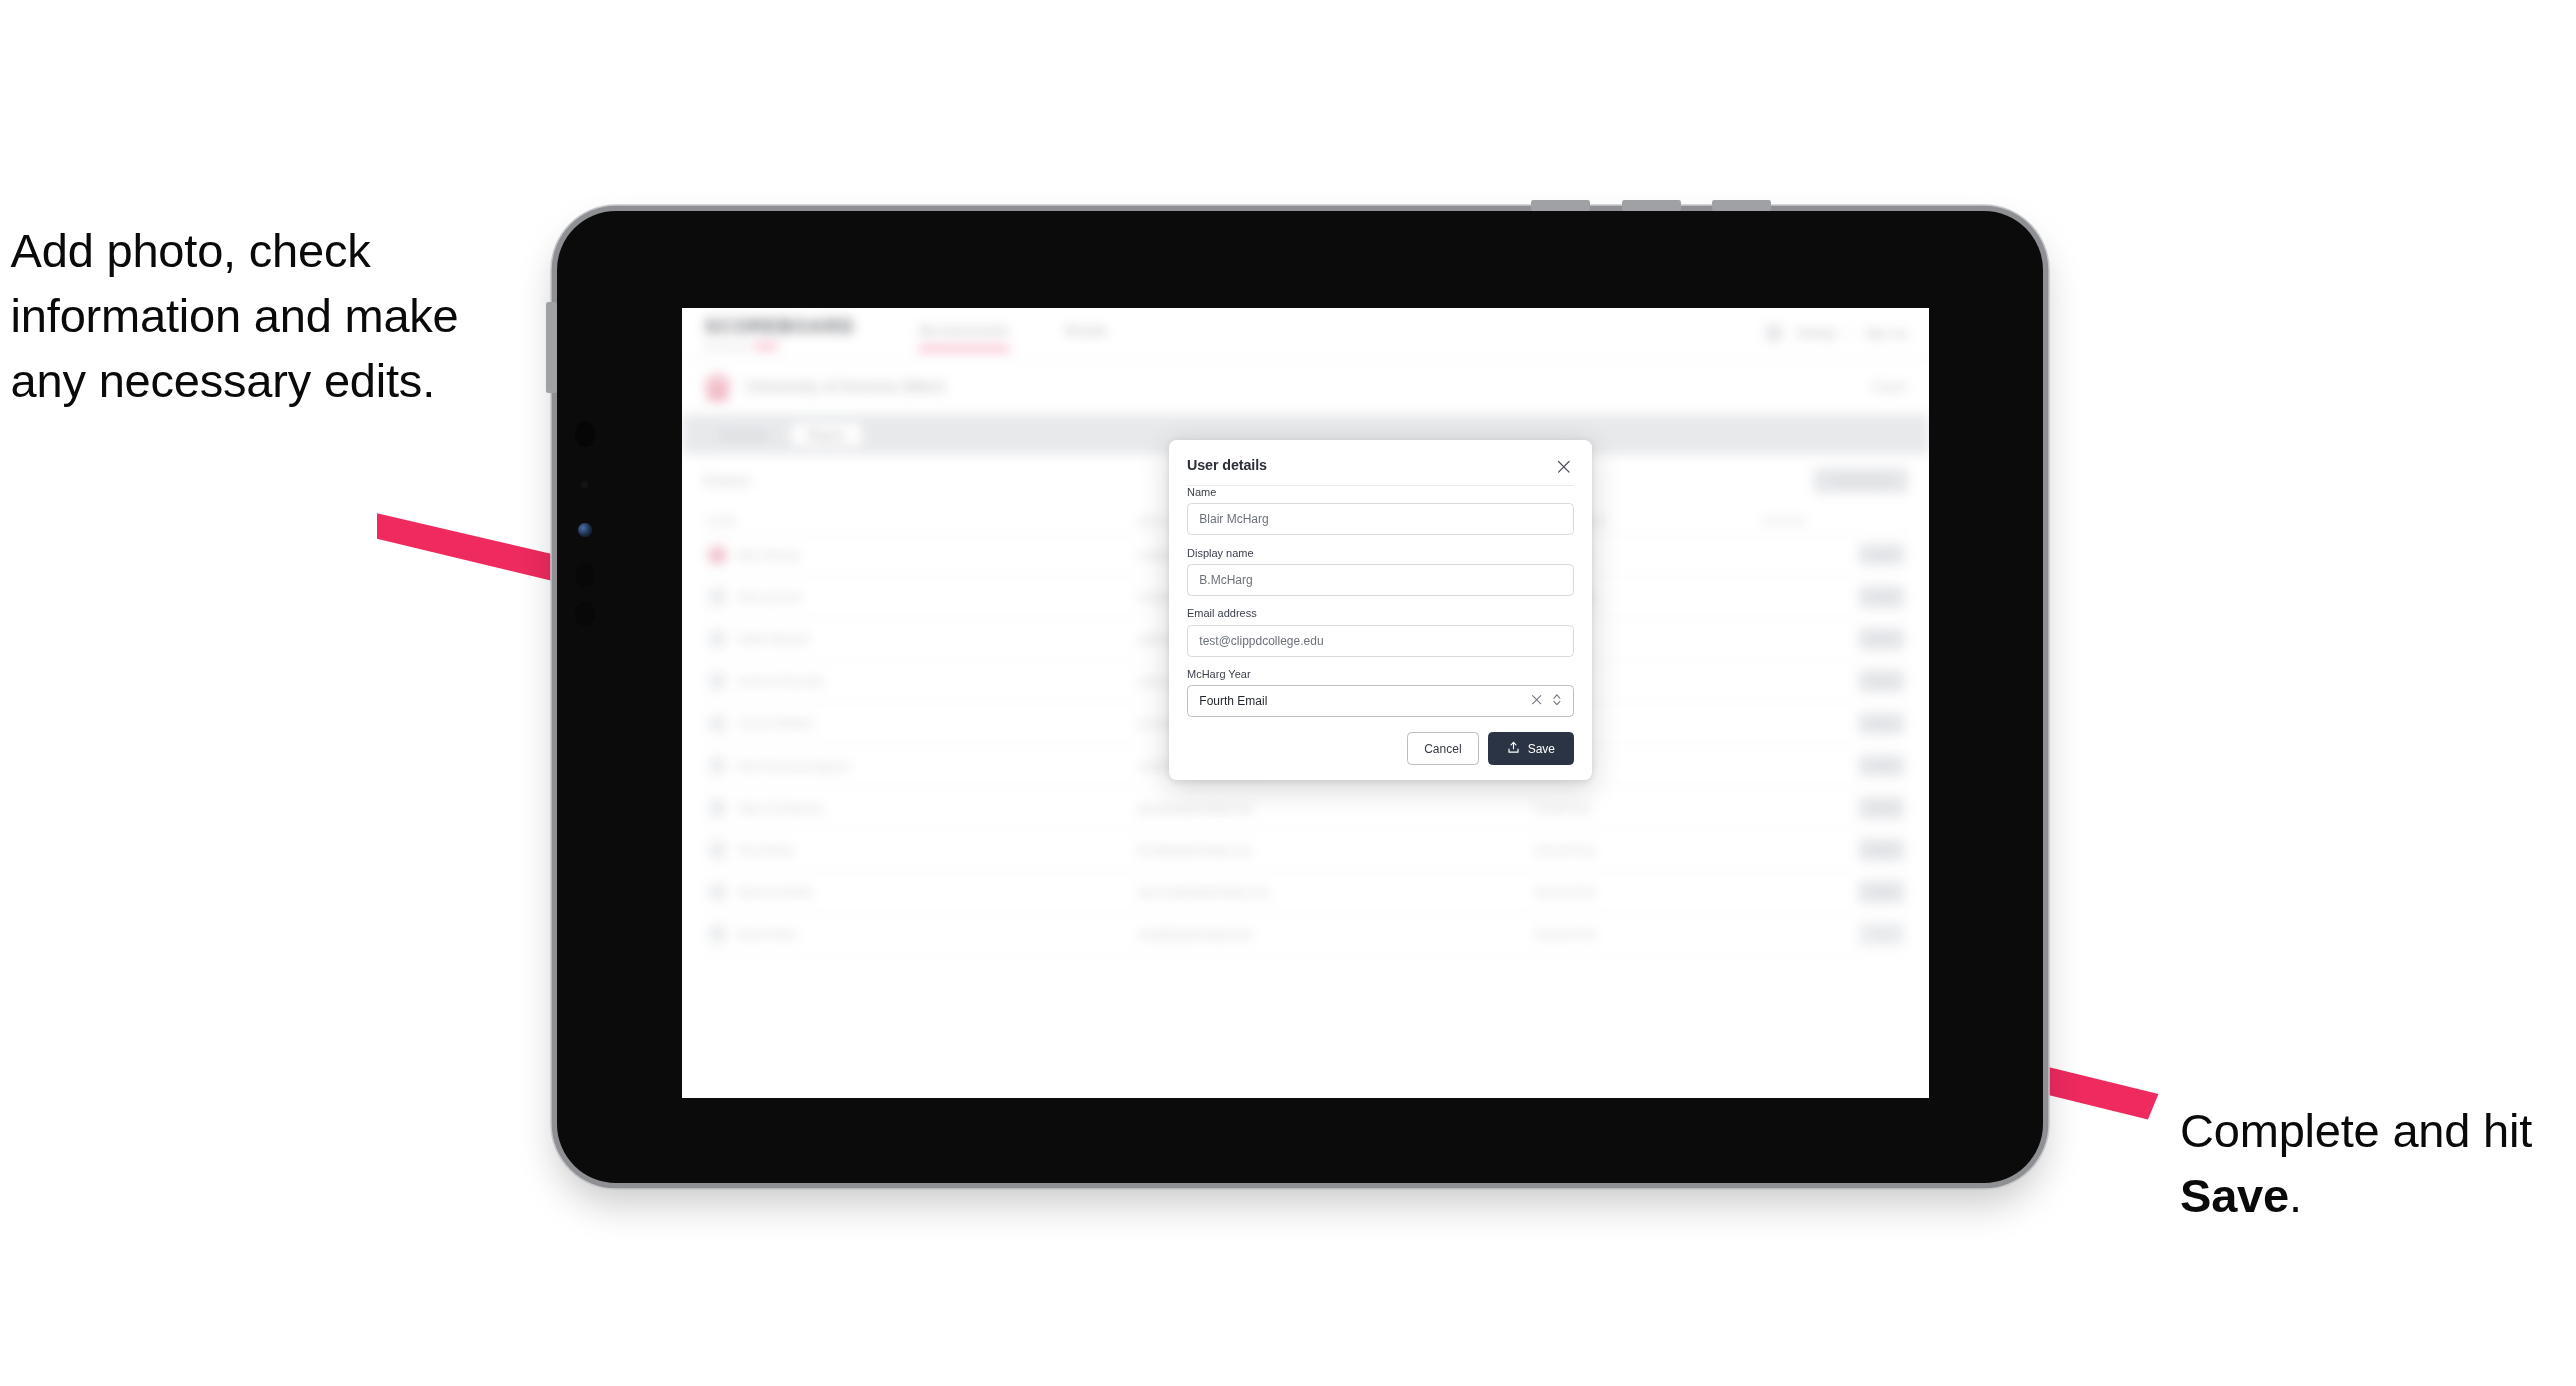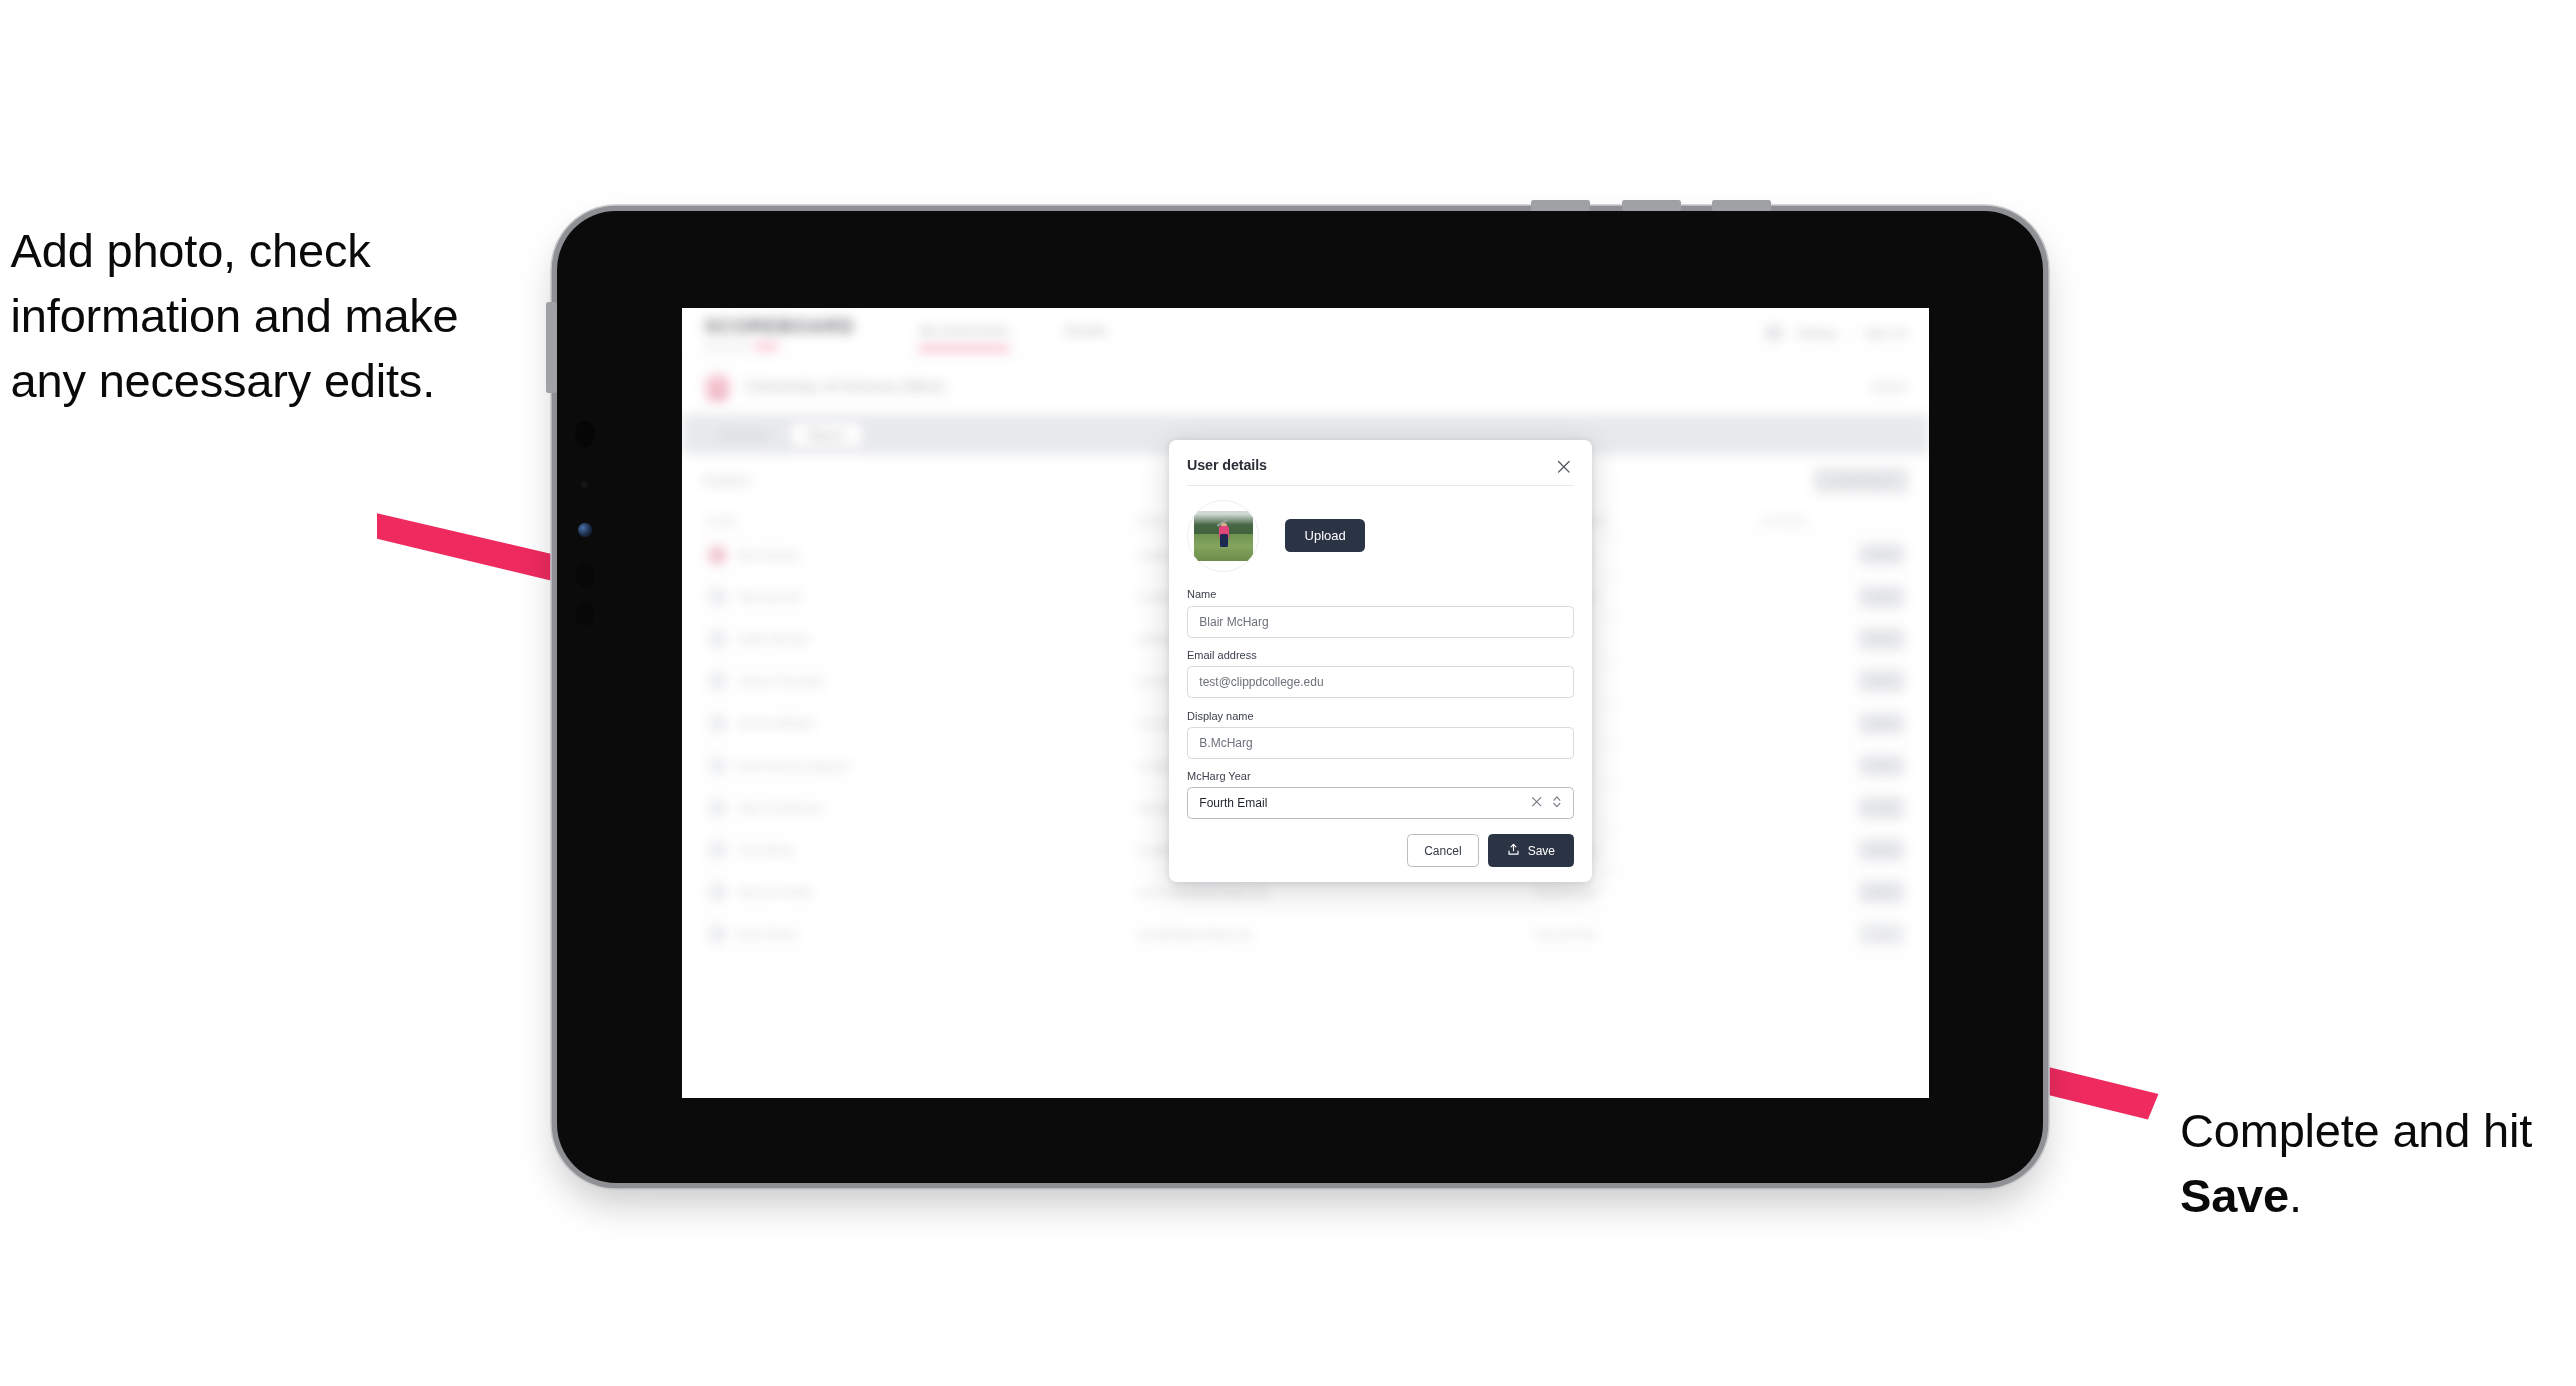--- a/index.html
+++ b/index.html
@@ -417,53 +417,34 @@
 
           <div class="modal-head">
             <div class="modal-title">User details</div>
             <div class="modal-close">
               <svg width="13.6" height="13.6" viewBox="0 0 18 18" aria-hidden="true">
                 <path d="M2 2 L16 16 M16 2 L2 16" stroke="currentColor" stroke-width="1.6" fill="none" stroke-linecap="round"></path>
               </svg>
             </div>
           </div>
 
-          <div class="avatar-row">
-            <div class="avatar-ring">
-              <div class="avatar-photo">
-                <div class="sky"></div>
-                <div class="trees"></div>
-                <div class="tree" style="left:4.5px;  height:22.6px;"></div>
-                <div class="tree" style="left:13px; height:18px;"></div>
-                <div class="tree" style="left:22.6px; height:26px;"></div>
-                <div class="tree" style="left:35px; height:20.4px;"></div>
-                <div class="tree" style="left:45px; height:23.4px;"></div>
-                <div class="turf"></div>
-                <div class="golfer-club"></div>
-                <div class="golfer-head"></div>
-                <div class="golfer-torso"></div>
-                <div class="golfer-legs"></div>
-              </div>
-            </div>
-            <button class="btn-upload">Upload</button>
-          </div>
 
           <div class="field">
             <div class="field-label">Name</div>
             <input class="field-input" type="text" value="Blair McHarg" style="">
           </div>
 
           <div class="field">
+            <div class="field-label">Display name</div>
+            <input class="field-input" type="text" value="B.McHarg" style="">
+          </div>
+
+          <div class="field">
             <div class="field-label">Email address</div>
             <input class="field-input" type="text" value="test@clippdcollege.edu" style="">
-          </div>
-
-          <div class="field">
-            <div class="field-label">Display name</div>
-            <input class="field-input" type="text" value="B.McHarg" style="">
           </div>
 
           <div class="field">
             <div class="field-label">McHarg Year</div>
             <div class="select-wrap">
               <div class="select-box">
                 <span>Fourth Email</span>
                 <span class="select-icons">
                   <span>
                     <svg width="11.3" height="11.3" viewBox="0 0 15 15" aria-hidden="true">

